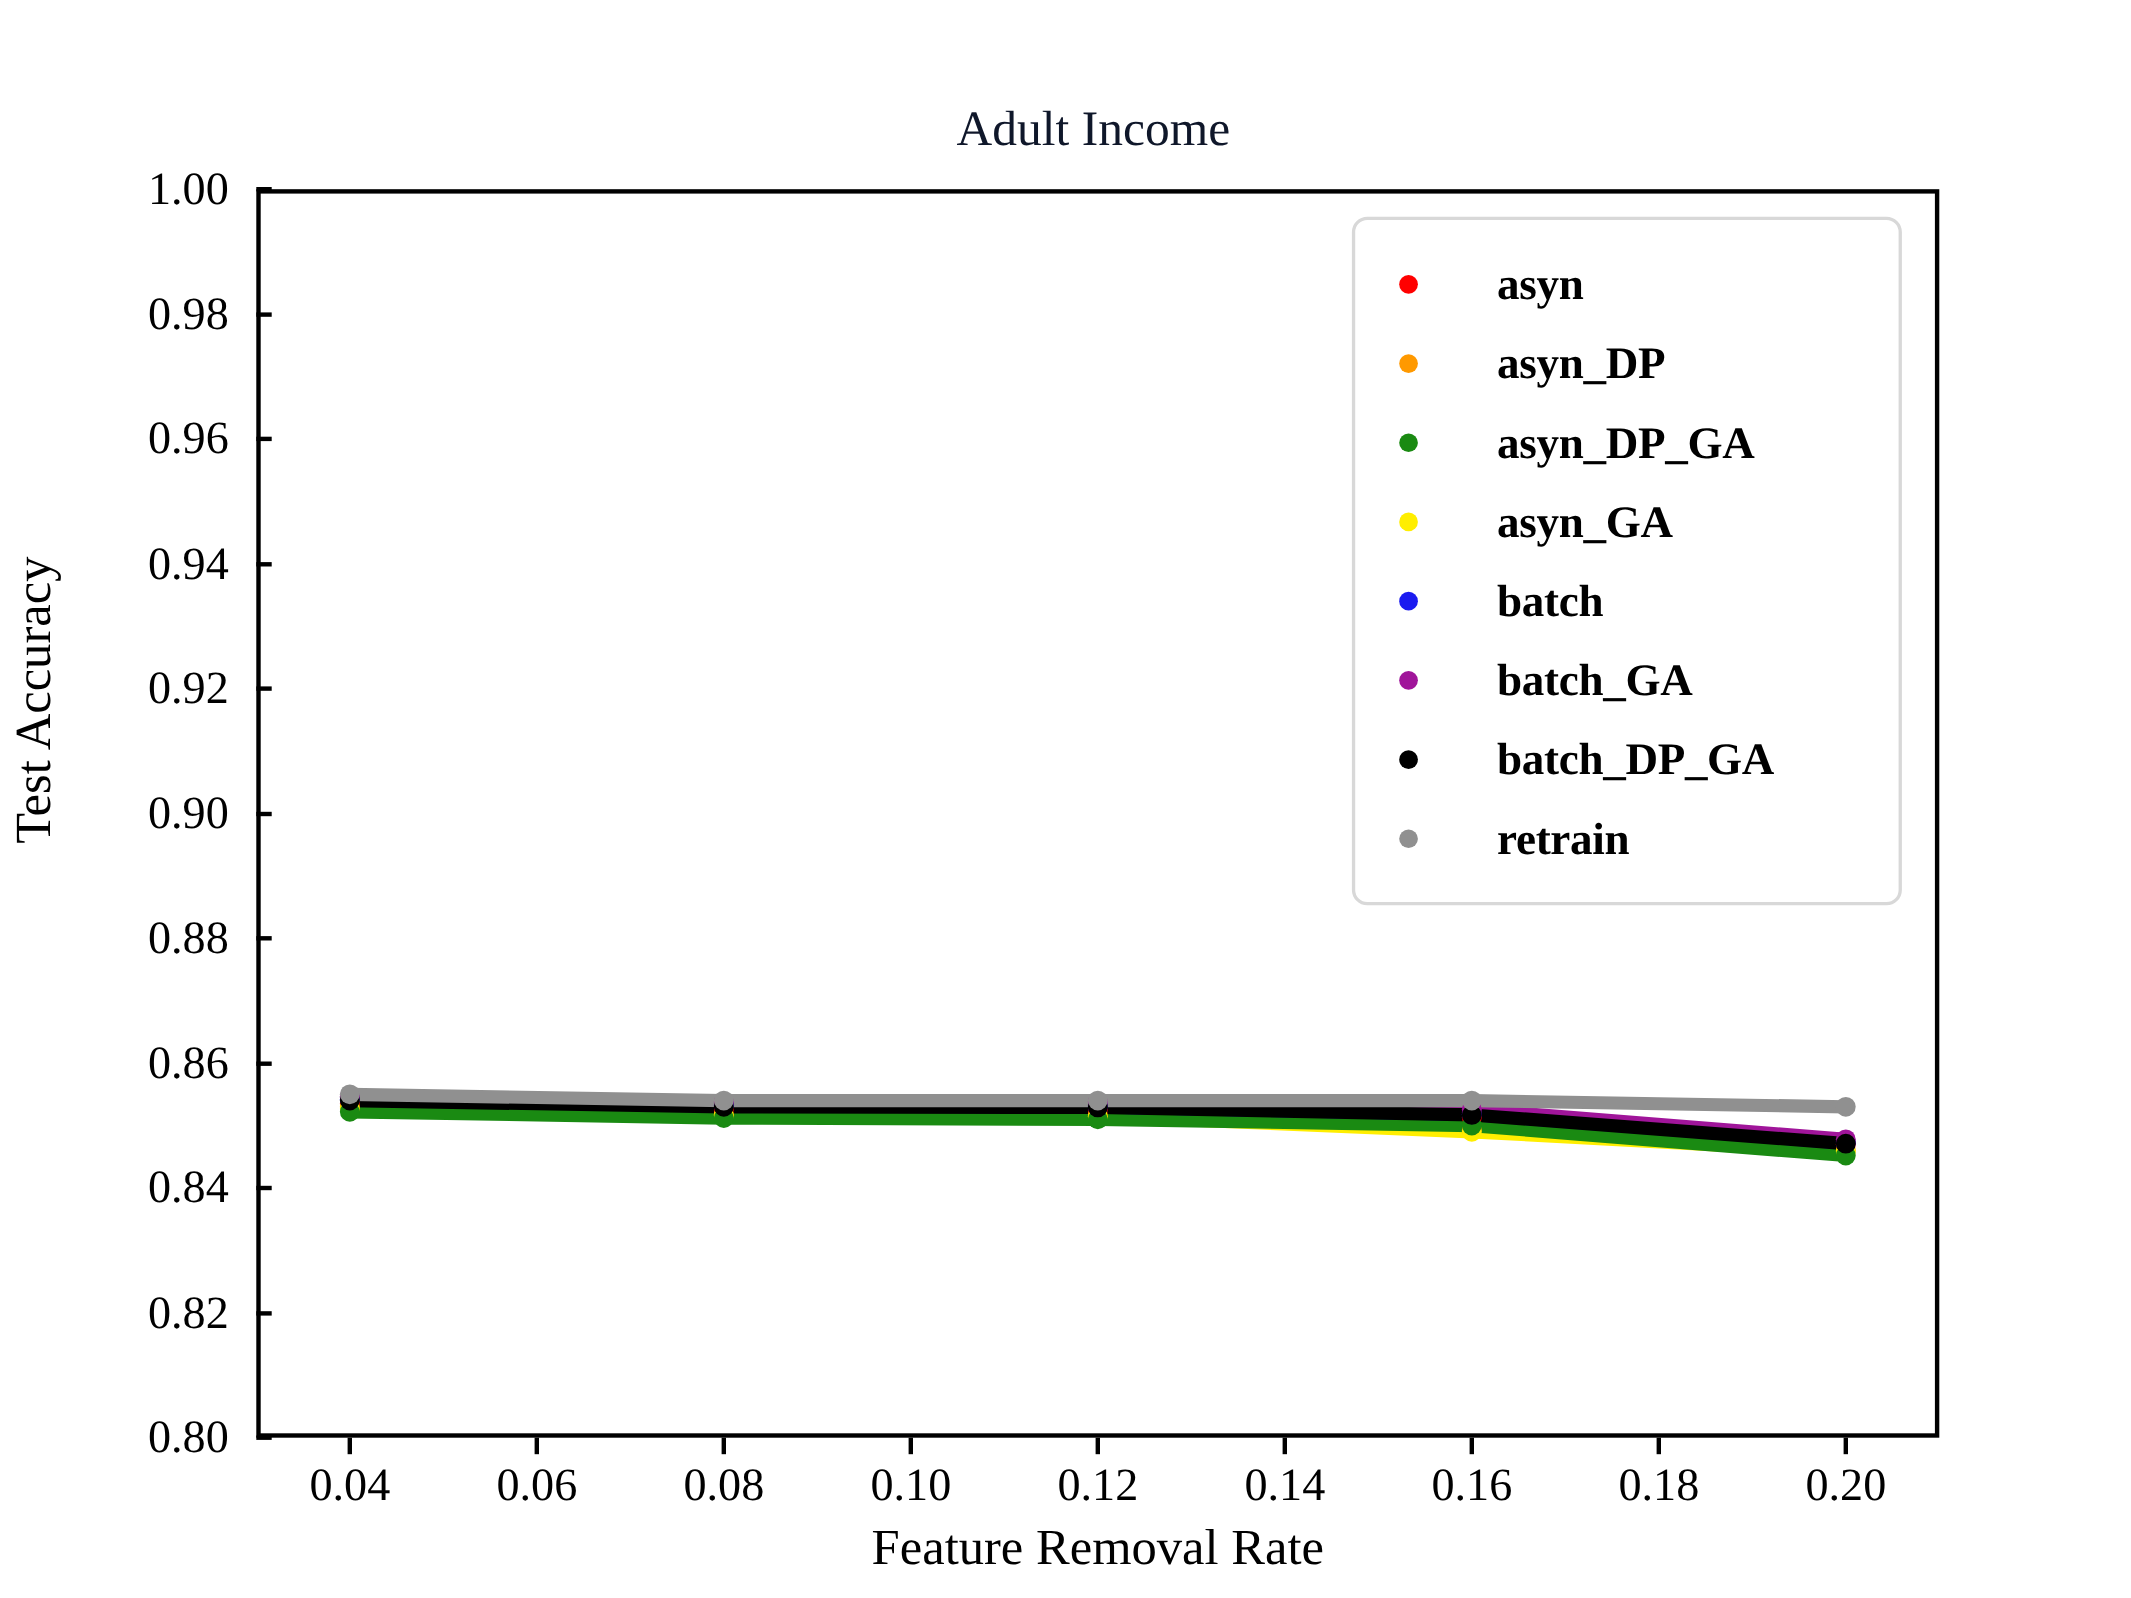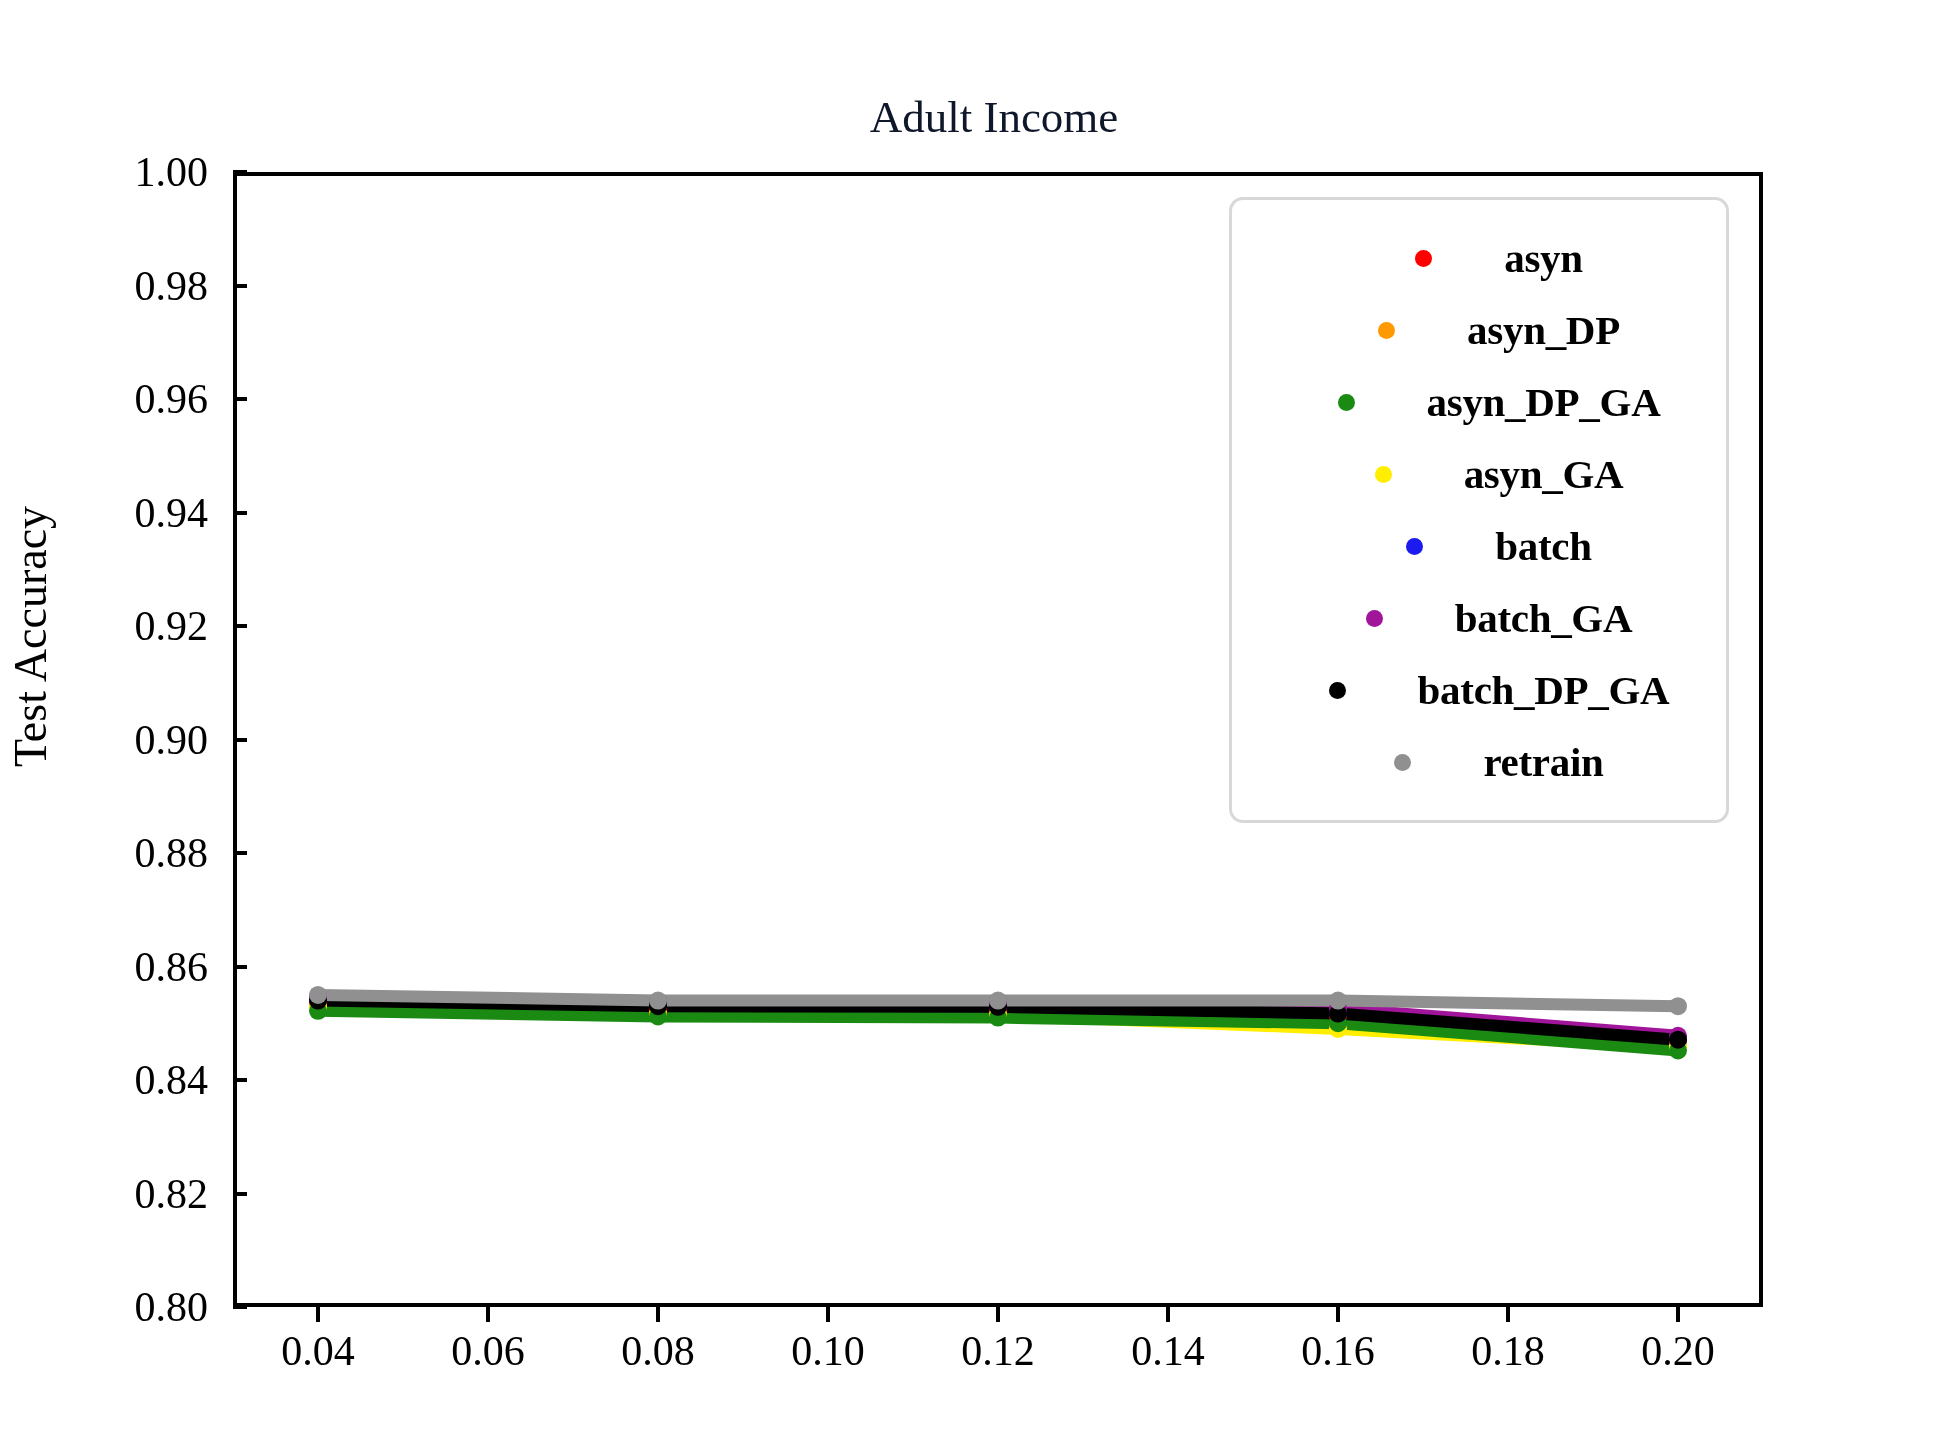--- a/index.html
+++ b/index.html
@@ -136,21 +136,20 @@
     border-radius: 14px;
     background: #ffffff;
     padding: 22px 0 22px 0;
     box-sizing: border-box;
   }
   .legend-row {
     display: flex;
     align-items: center;
     height: 72px;
     padding-left: 40px;
-    justify-content: center;
   }
   .legend-swatch {
     width: 17px;
     height: 17px;
     border-radius: 50%;
     flex: 0 0 auto;
   }
   .legend-label {
     margin-left: 72px;
     font-size: 41px;
@@ -161,20 +160,21 @@
   }
 </style>
 </head>
 <body>
 
 <div id="figure">
 
   <div id="chart-title">Adult Income</div>
 
   <div id="y-axis-title">Test Accuracy</div>
+  <div id="x-axis-title">Feature Removal Rate</div>
 
   <div id="y-ticks">
       <div class="ytick-wrap" style="top: 172px;">
         <div class="ytick-label">1.00</div>
         <div class="ytick-mark"></div>
       </div>
       <div class="ytick-wrap" style="top: 285.5px;">
         <div class="ytick-label">0.98</div>
         <div class="ytick-mark"></div>
       </div>

